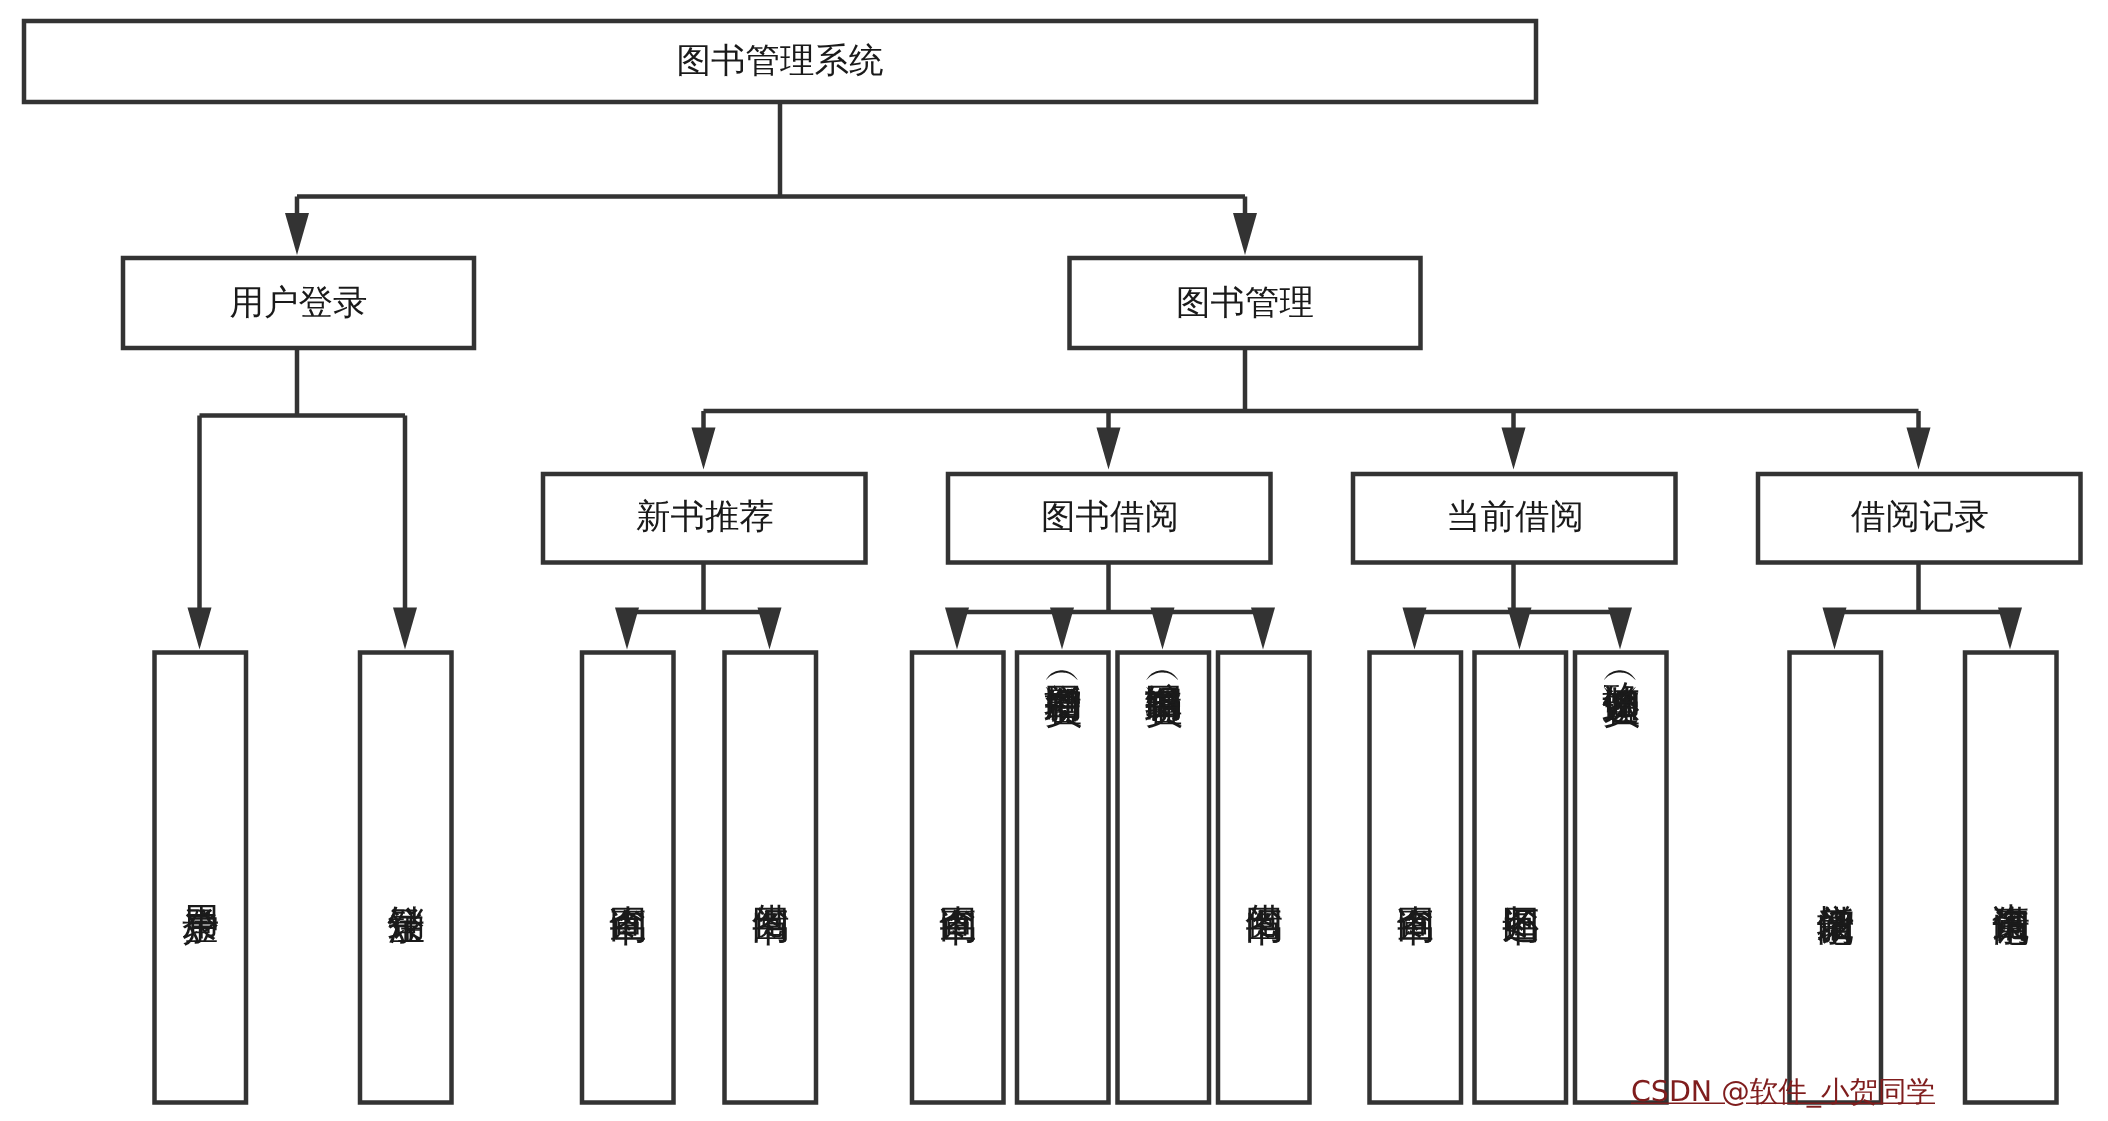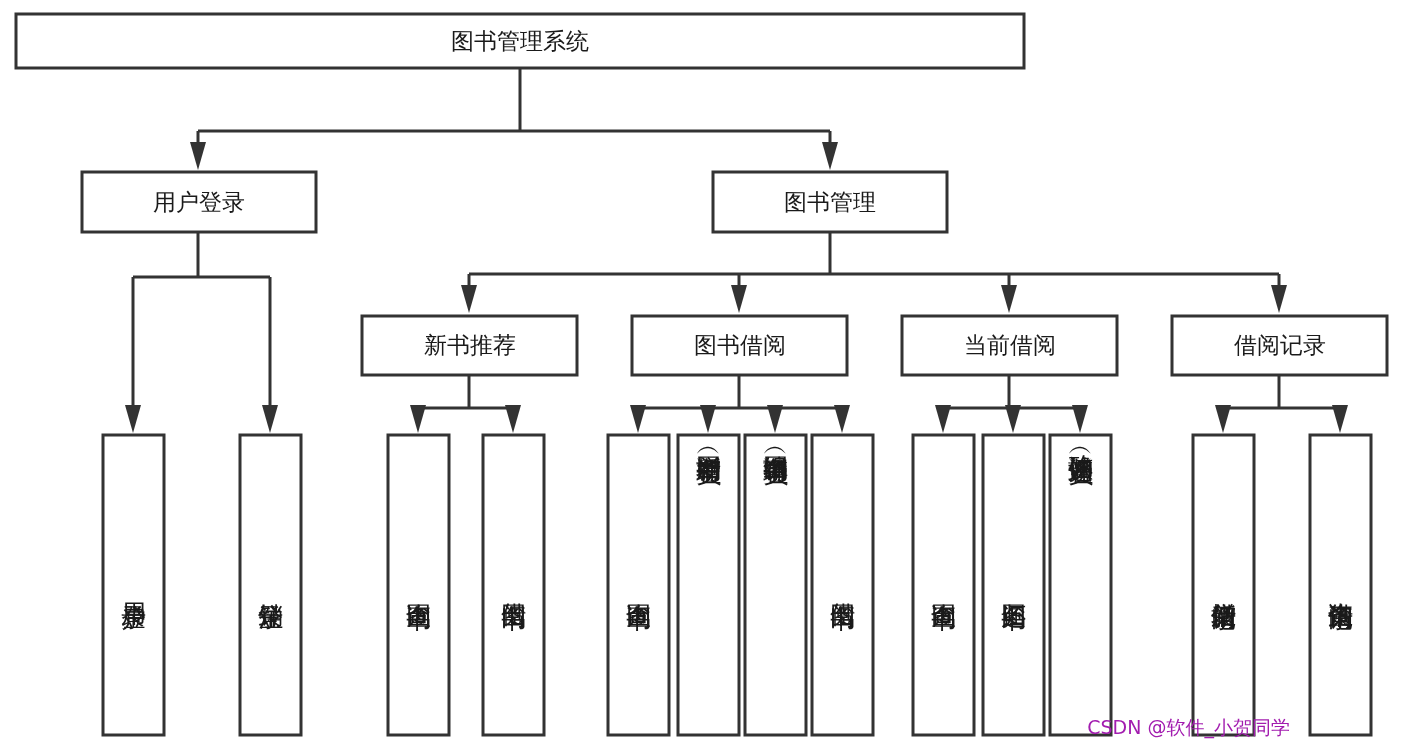--- a/index.html
+++ b/index.html
@@ -11,22 +11,22 @@
   .connector{stroke:#333333;stroke-width:3;fill:none;stroke-linecap:butt;}
   .arrow-head{fill:#333333;stroke:none;}
   .node-label{fill:#1a1a1a;font-family:"DejaVu Sans","Liberation Sans",sans-serif;}
   .h-label{font-size:23px;text-anchor:middle;dominant-baseline:middle;}
   .v-label-wrap{position:absolute;display:flex;align-items:center;justify-content:center;
        pointer-events:none;}
   .v-label{writing-mode:vertical-rl;text-orientation:upright;
        font-family:"DejaVu Sans","Liberation Sans",sans-serif;
        font-size:25px;line-height:1.02;letter-spacing:1px;color:#1a1a1a;
        white-space:nowrap;}
-  .watermark{position:absolute;right:8px;bottom:6px;font-size:19px;color:#a21caf;
-       font-family:"DejaVu Sans","Liberation Sans",sans-serif;white-space:nowrap;}
+  .watermark{position:absolute;right:8px;bottom:6px;font-size:19px;color:#7f1d1d;
+       font-family:"DejaVu Sans","Liberation Sans",sans-serif;white-space:nowrap;text-decoration:underline;}
 </style>
 </head>
 <body>
 
 <div id="stage">
 
   <svg class="diagram" viewBox="0 0 1405 747">
     <defs></defs>
 
     <g>

